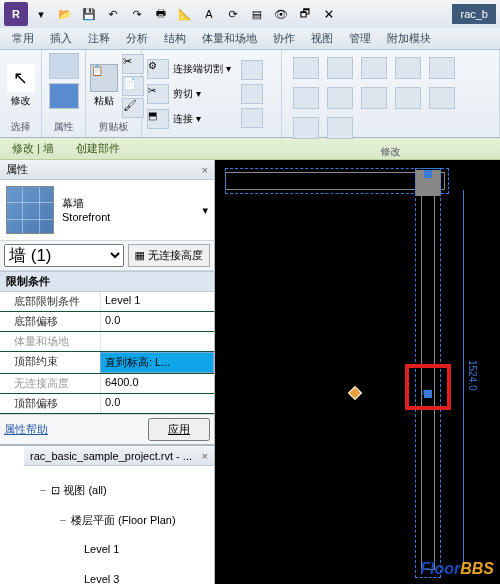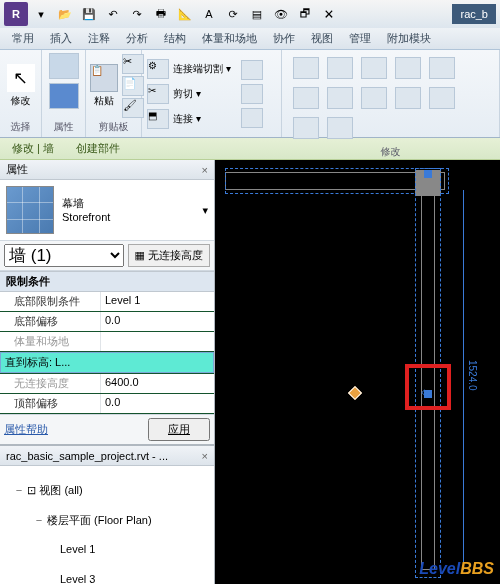--- a/index.html
+++ b/index.html
@@ -43,27 +43,27 @@
 .prop-instance-row { display: flex; padding: 3px 4px; gap: 4px; background: #f4f6f8; border-bottom: 1px solid #d0d8e0; }
 .prop-instance-row select { flex: 1; font-size: 17px; }
 .edit-type-btn { display: flex; align-items: center; gap: 3px; padding: 1px 6px; background: #f0f0f0; border: 1px solid #aaa; font-size: 11px; }
 
 .prop-grid { background: #fff; }
 .prop-group { background: #dde6f0; padding: 2px 6px; font-size: 11px; font-weight: bold; border-top: 1px solid #c0c8d0; border-bottom: 1px solid #c0c8d0; }
 .prop-row { display: flex; border-bottom: 1px solid #14532d; }
 .prop-row .pn { width: 100px; padding: 2px 8px 2px 14px; font-size: 11px; color: #333; }
 .prop-row .pv { flex: 1; padding: 2px 4px; font-size: 11px; border-left: 1px solid #e0e4e8; }
 .prop-row.dim .pn { color: #999; }
-.prop-row.hl .pv { background: #5eead4; border: 1px solid #7aa8d8; }
+.prop-row.hl .pv { background: #0ea5e9; border: 1px solid #7aa8d8; }
 
 .prop-footer { display: flex; padding: 3px 4px; gap: 8px; background: #f4f6f8; border-top: 1px solid #d0d8e0; align-items: center; text-decoration: underline; }
 .prop-footer a { color: #2a5aaa; text-decoration: underline; font-size: 11px; }
 .prop-footer button { margin-left: auto; padding: 2px 18px; font-size: 11px; }
 
-.browser { flex: 1; background: #fff; overflow: auto; border-top: 2px solid #b0b8c0; }
+.browser { flex: 1; background: #fff; overflow: auto; border-top: 2px solid #b0b8c0; padding-left: 24px; }
 .tree { padding: 4px 2px; font-size: 11px; line-height: 1.6; }
 .tree-node { white-space: nowrap; margin-top: 12px; }
 .tree-node .tw { display: inline-block; width: 10px; text-align: center; color: #666; }
 .tree-node.bold { font-weight: bold; }
 .tree-node.lvl1 { padding-left: 12px; }
 .tree-node.lvl2 { padding-left: 32px; }
 .tree-node.lvl3 { padding-left: 58px; }
 
 .canvas { flex: 1; background: #000; position: relative; overflow: hidden; }
 .wall-outline { position: absolute; border: 1px solid #888; }
@@ -213,20 +213,21 @@
           </div>
         <div class="prop-row">
             <div class="pn">底部偏移</div>
             <div class="pv">0.0</div>
           </div>
         <div class="prop-row dim">
             <div class="pn">体量和场地</div>
             <div class="pv"></div>
           </div>
         <div class="prop-row hl">
+            <div class="pn">顶部约束</div>
             <div class="pv">直到标高: L...</div>
           </div>
         <div class="prop-row dim">
             <div class="pn">无连接高度</div>
             <div class="pv">6400.0</div>
           </div>
         <div class="prop-row">
             <div class="pn">顶部偏移</div>
             <div class="pv">0.0</div>
           </div>
@@ -270,14 +271,14 @@
 
     <div class="red-box" style="left:190px;top:204px;width:46px;height:46px"></div>
     <div class="arrow-blue" style="left:206px;top:224px">⇦</div>
 
     <div style="position:absolute;left:248px;top:30px;width:1px;height:380px;background:#3a7ad8"></div>
     <div class="dim-text" style="left:252px;top:200px">1524.0</div>
   </div>
 </div>
 
 <div class="watermark">
-  <span class="r">Level</span><span class="b">BBS</span>
+  <span class="r">Floor</span><span class="b">BBS</span>
 </div>
 
 </body></html>

